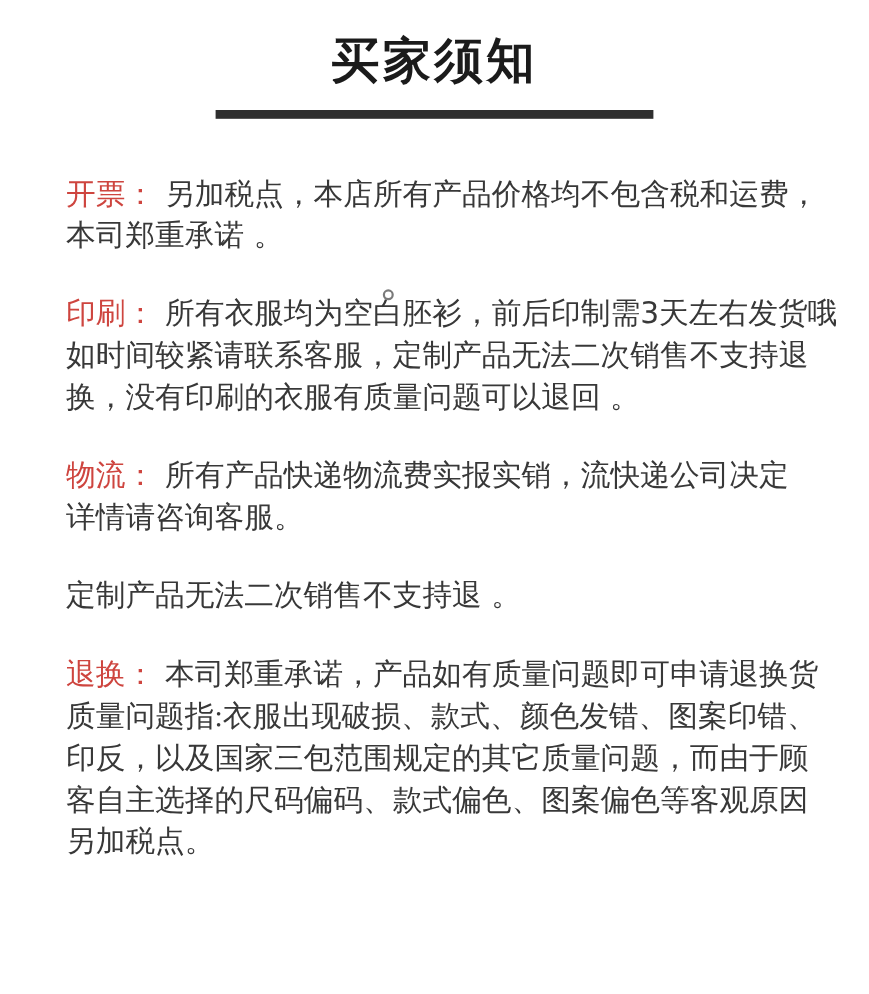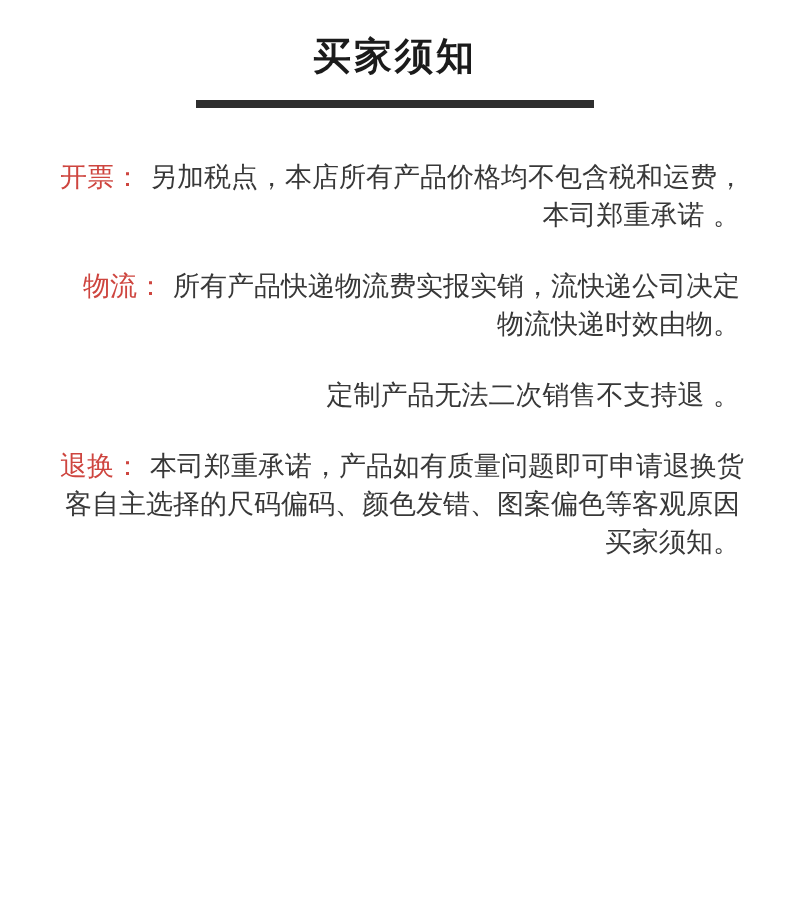--- a/index.html
+++ b/index.html
@@ -11,36 +11,35 @@
     overflow: hidden;
   }
   .page {
     width: 790px;
     height: 904px;
     position: relative;
   }
   .title {
     margin: 24px 0 0 0;
     text-align: center;
-    font-size: 38px;
+    font-size: 44px;
     line-height: 64px;
     font-weight: 700;
     letter-spacing: 3px;
     color: #1b1b1b;
   }
   .divider {
     width: 398px;
     height: 8px;
     background: #2e2e2e;
     margin: 12px auto 0 auto;
   }
   .content {
     margin-top: 50px;
     padding: 0 50px 0 60px;
-    text-align: right;
   }
   .sec {
     margin: 0 0 33px 0;
     position: relative;
   }
   .sec:last-child { margin-bottom: 0; font-family: Liberation Serif, serif; }
   .line {
     margin: 0;
     font-size: 27px;
     line-height: 38px;
@@ -71,30 +70,38 @@
   <h1 class="title">买家须知</h1>
   <div class="divider"></div>
 
   <div class="content">
 
     <section class="sec">
       <p class="line"><span class="label">开票：</span><span>另加税点，本店所有产品价格均不包含税和运费，</span></p>
       <p class="line">本司郑重承诺 。</p>
     </section>
 
+    <section class="sec">
+      <span class="ring-mark"></span>
+      <p class="line"><span class="label">印刷：</span><span>所有衣服均为空白胚衫，前后印制需3天左右发货哦</span></p>
+      <p class="line">如时间较紧请联系客服，定制产品无法二次销售不支持退</p>
+      <p class="line">换，没有印刷的衣服有质量问题可以退回 。</p>
+    </section>
 
     <section class="sec">
       <p class="line"><span class="label">物流：</span><span>所有产品快递物流费实报实销，流快递公司决定</span></p>
-      <p class="line">物流快递时效由物。</p>
+      <p class="line">详情请咨询客服。</p>
     </section>
 
     <section class="sec">
       <p class="line">定制产品无法二次销售不支持退 。</p>
     </section>
 
     <section class="sec">
       <p class="line"><span class="label">退换：</span><span>本司郑重承诺，产品如有质量问题即可申请退换货</span></p>
-      <p class="line">客自主选择的尺码偏码、颜色发错、图案偏色等客观原因</p>
-      <p class="line">买家须知。</p>
+      <p class="line">质量问题指:衣服出现破损、款式、颜色发错、图案印错、</p>
+      <p class="line">印反，以及国家三包范围规定的其它质量问题，而由于顾</p>
+      <p class="line">客自主选择的尺码偏码、款式偏色、图案偏色等客观原因</p>
+      <p class="line">另加税点。</p>
     </section>
 
   </div>
 </div>
 
 </body></html>

